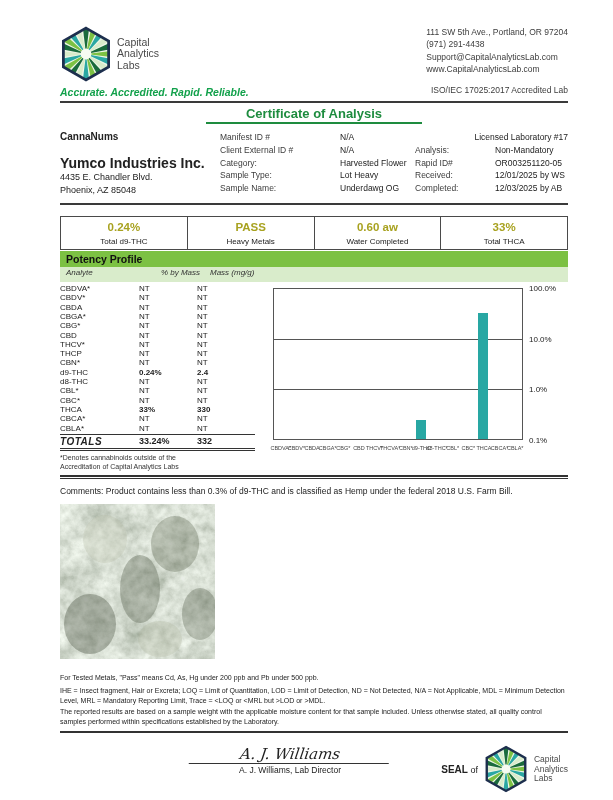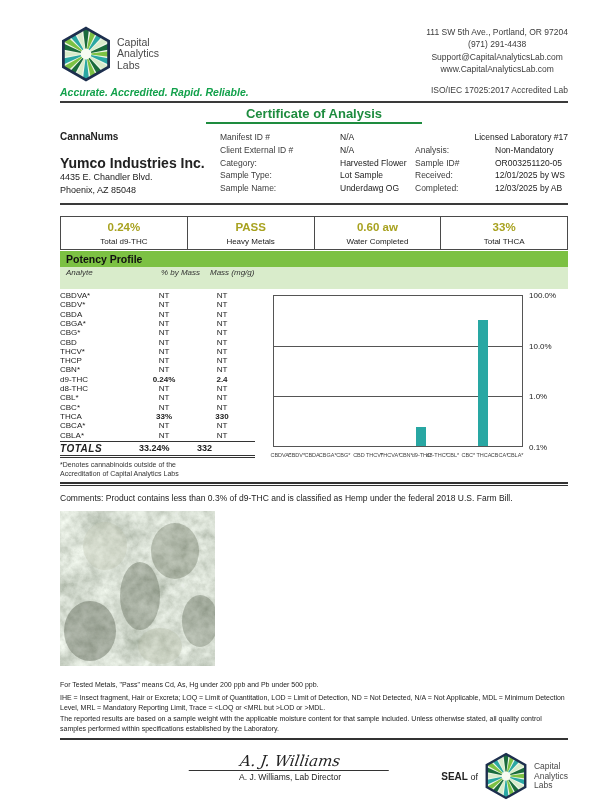--- a/index.html
+++ b/index.html
@@ -9,21 +9,21 @@
     font-family:"Liberation Sans", sans-serif; color:#222; position:relative;
     overflow:hidden;
   }
   .content { padding:26px 45px 0 60px; }
 
   
   .header { display:flex; justify-content:space-between; align-items:flex-start; }
   .brand { display:flex; align-items:center; gap:5px; }
   .brand-name { font-size:10.5px; color:#4a4a4a; line-height:1.08; font-weight:400; }
   .tagline { color:#12a14b; font-weight:bold; font-style:italic; font-size:10.5px; margin-top:4px; }
-  .addr { text-align:center; font-size:8.5px; color:#3c3c3c; line-height:1.45; }
+  .addr { font-size:8.5px; color:#3c3c3c; line-height:1.45; }
   .iso-line { text-align:right; font-size:8.5px; color:#3c3c3c; margin-top:10px; }
   .rule-dark { border-top:2px solid #3a3a3a; margin-top:3px; }
 
   
   .title-row { text-align:center; margin-top:1px; }
   .coa-title {
     display:inline-block; color:#1e8c3f; font-weight:bold; font-size:13px;
     border-bottom:2px solid #1e8c3f; padding:1px 40px 1px 40px;
   }
 
@@ -45,31 +45,31 @@
   
   .summary { display:flex; border:1.5px solid #4a4a4a; margin-top:11px; }
   .summary-cell { flex:1; text-align:center; padding:4px 0 3px; border-right:1.5px solid #4a4a4a; }
   .summary-cell:last-child { border-right:none; }
   .summary-value { color:#a8a220; font-weight:bold; font-size:11.5px; }
   .summary-label { font-size:8px; color:#222; margin-top:4px; }
 
   
   .section-bar { background:#7cc143; color:#101010; font-weight:bold; font-size:10.5px;
     padding:2px 6px 2px 6px; margin-top:1px; }
-  .section-cols { background:#d9eccb; position:relative; height:22px; font-size:8px;
+  .section-cols { background:#d9eccb; position:relative; height:15px; font-size:8px;
     font-style:italic; color:#333; }
   .col-analyte { position:absolute; left:6px; top:1px; }
   .col-pct { position:absolute; left:75px; width:65px; text-align:right; top:1px; }
   .col-mg { position:absolute; left:150px; top:1px; }
 
   .potency-body { display:flex; margin-top:2px; }
   .ptable { width:195px; }
   .prow { display:grid; grid-template-columns:1fr 58px 58px; font-size:8px; line-height:9.3px; }
   .prow .a { text-align:left; }
-  .prow .p, .prow .m { text-align:center; padding-right:8px; }
+  .prow .p, .prow .m { text-align:left; padding-right:8px; }
   .prow.bold .p, .prow.bold .m { font-weight:bold; }
   .totals-row { display:grid; grid-template-columns:1fr 58px 58px; font-size:9px;
     border-top:1.5px solid #333; border-bottom:3px double #333; margin-top:1px; padding:1px 0; }
   .totals-row .a { font-weight:bold; font-style:italic; font-size:10px; letter-spacing:.5px; }
   .totals-row .p, .totals-row .m { padding-right:8px; font-weight:bold; }
   .footnote { font-size:7px; color:#333; line-height:1.3; margin-top:2px; }
 
   .chart-area { flex:1; position:relative; height:172px; margin-left:8px; }
   .plot { position:absolute; left:10px; right:45px; top:4px; bottom:16px;
     border:1px solid #555; background:#fff; }
@@ -198,36 +198,36 @@
           <div class="kv-row">
             <span class="kv-label">Client External ID #</span>
             <span class="kv-value">N/A</span>
           </div>
           <div class="kv-row">
             <span class="kv-label">Category:</span>
             <span class="kv-value">Harvested Flower</span>
           </div>
           <div class="kv-row">
             <span class="kv-label">Sample Type:</span>
-            <span class="kv-value">Lot Sample</span>
+            <span class="kv-value">Lot Heavy</span>
           </div>
           <div class="kv-row">
             <span class="kv-label">Sample Name:</span>
             <span class="kv-value">Underdawg OG</span>
           </div>
         </div>
       <div class="info-lab">
         <div class="lab-licensed">Licensed Laboratory #17</div>
         <div>
             <div class="kv-row">
               <span class="kv-label">Analysis:</span>
               <span class="kv-value">Non-Mandatory</span>
             </div>
             <div class="kv-row">
-              <span class="kv-label">Sample ID#</span>
+              <span class="kv-label">Rapid ID#</span>
               <span class="kv-value">OR003251120-05</span>
             </div>
             <div class="kv-row">
               <span class="kv-label">Received:</span>
               <span class="kv-value">12/01/2025 by WS</span>
             </div>
             <div class="kv-row">
               <span class="kv-label">Completed:</span>
               <span class="kv-value">12/03/2025 by AB</span>
             </div>

